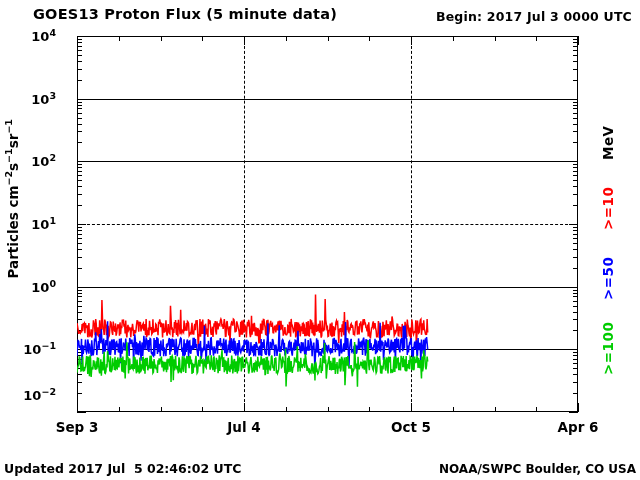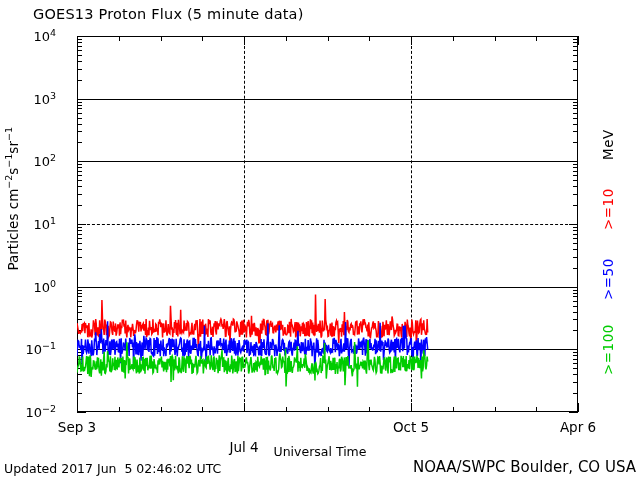--- a/index.html
+++ b/index.html
@@ -4,21 +4,21 @@
 <style>
   html,body{margin:0;padding:0;}
   body{
     width:640px;height:480px;
     background:#ffffff;
     font-family:"DejaVu Sans","Liberation Sans",sans-serif;
     color:#000000;
     overflow:hidden;
     position:relative;
   }
-  #root{position:absolute;inset:0;}
+  #root{position:absolute;inset:0;font-weight:bold;}
 
   .txt{position:absolute;white-space:pre;}
 
   #title{left:33px;top:6px;font-size:14.5px;letter-spacing:.2px;}
   #begin{right:8px;top:9px;font-size:12.5px;letter-spacing:.2px;}
 
   #plotwrap{position:absolute;left:77px;top:36px;width:501px;height:376px;}
   #frame{position:absolute;inset:0;border:1.4px solid #000;box-sizing:border-box;background:#fff;}
 
   .gridline{position:absolute;left:0;width:100%;height:0;border-top:1.3px solid #000;}
@@ -57,30 +57,31 @@
   
   .leg{
     position:absolute;left:600px;
     font-size:13.5px;white-space:nowrap;
     transform:rotate(-90deg);transform-origin:left top;
     letter-spacing:.5px;
   }
 
   
   #updated{left:4px;bottom:4px;font-size:12.5px;}
-  #agency{right:4px;bottom:4px;font-size:15px;}
+  #agency{right:4px;bottom:4px;font-size:12px;}
 
   svg{display:block;}
 </style>
 </head>
 <body>
 
 <div id="root">
 
   <div class="txt" id="title">GOES13 Proton Flux (5 minute data)</div>
+  <div class="txt" id="begin">Begin: 2017 Jul 3 0000 UTC</div>
 
   <div id="plotwrap">
     <div id="frame"></div>
     <div id="decor">
         <div class="gridline" style="top: 62.6667px;"></div>
         <div class="gridline" style="top: 125.333px;"></div>
         <div class="gridline dashed" style="top: 188px;"></div>
         <div class="gridline" style="top: 250.667px;"></div>
         <div class="gridline" style="top: 313.333px;"></div>
         <div class="daysep" style="left: 167px;"></div>
@@ -229,32 +230,31 @@
       </svg>
   </div>
 
   <div id="axes">
       <div class="ylab" style="top: 27px;">10<sup>4</sup></div>
       <div class="ylab" style="top: 89.6667px;">10<sup>3</sup></div>
       <div class="ylab" style="top: 152.333px;">10<sup>2</sup></div>
       <div class="ylab" style="top: 215px;">10<sup>1</sup></div>
       <div class="ylab" style="top: 277.667px;">10<sup>0</sup></div>
       <div class="ylab" style="top: 340.333px;">10<sup>−1</sup></div>
-      <div class="ylab" style="top: 403px;">10<sup>−2</sup></div>
+      <div class="ylab" style="top: 386px;">10<sup>−2</sup></div>
       <div class="xlab" style="left: 37px; width: 80px; top: 419px;">Sep 3</div>
-      <div class="xlab" style="left: 204px; width: 80px; top: 439px;">Jul 4</div>
+      <div class="xlab" style="left: 204px; width: 80px; top: 419px;">Jul 4</div>
       <div class="xlab" style="left: 371px; width: 80px; top: 419px;">Oct 5</div>
       <div class="xlab" style="left: 538px; width: 80px; top: 419px;">Apr 6</div>
     </div>
 
   <div id="ytitle">Particles cm<sup>−2</sup>s<sup>−1</sup>sr<sup>−1</sup></div>
-  <div class="txt" id="xtitle">Universal Time</div>
 
   <div id="legendbox">
       <div class="leg" style="color: rgb(0, 0, 0); top: 160px;">MeV</div>
       <div class="leg" style="color: rgb(255, 0, 0); top: 230px;">&gt;=10</div>
       <div class="leg" style="color: rgb(0, 0, 255); top: 300px;">&gt;=50</div>
       <div class="leg" style="color: rgb(0, 204, 0); top: 375px;">&gt;=100</div>
     </div>
 
-  <div class="txt" id="updated">Updated 2017 Jun  5 02:46:02 UTC</div>
+  <div class="txt" id="updated">Updated 2017 Jul  5 02:46:02 UTC</div>
   <div class="txt" id="agency">NOAA/SWPC Boulder, CO USA</div>
 </div>
 
 </body></html>

